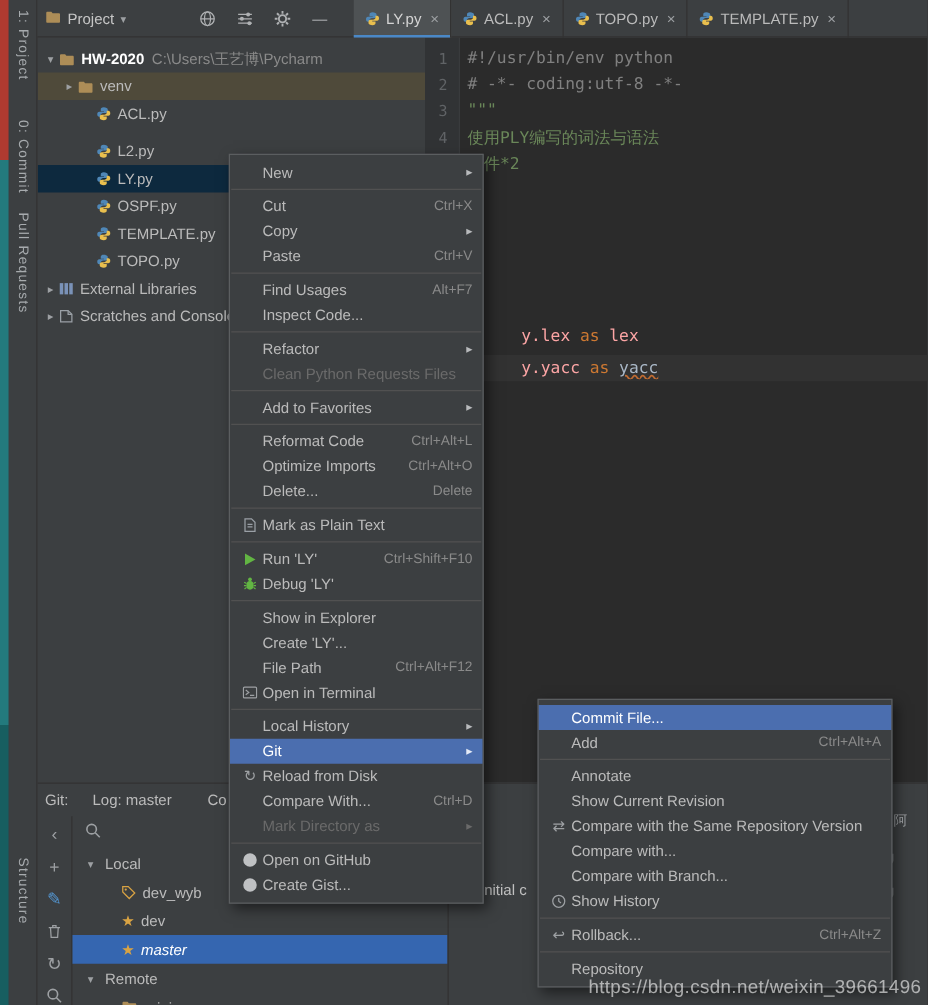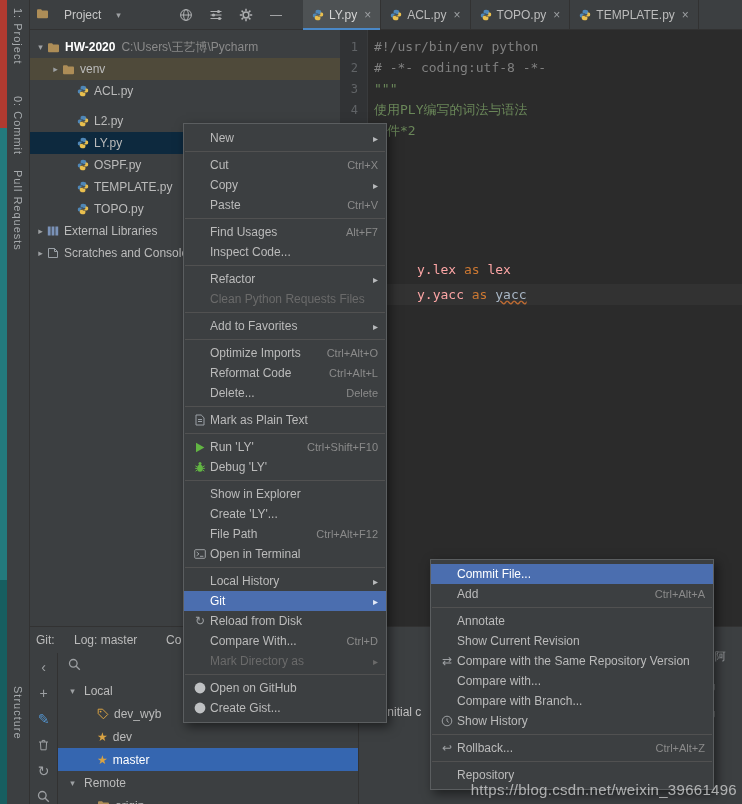--- a/index.html
+++ b/index.html
@@ -11,21 +11,21 @@
 .wall.red{top:0;height:128px;background:#b03a30;}
 .wall.teal{top:128px;height:452px;background:#237a7d;}
 .wall.teal2{top:580px;height:224px;background:#175e60;}
 
 
 .stripe{position:absolute;left:7px;top:0;width:23px;height:804px;background:#3c3f41;border-right:1px solid #323232;z-index:2;}
 .vlabel{position:absolute;left:5px;writing-mode:vertical-rl;font-size:11px;color:#a7abae;letter-spacing:1px;white-space:nowrap;cursor:default;}
 
 
 .topbar{position:absolute;left:30px;top:0;right:0;height:30px;background:#3c3f41;border-bottom:1px solid #323232;display:flex;align-items:center;z-index:2;}
-.proj-widget{display:flex;align-items:center;gap:15px;margin-left:6px;color:#c6c6c6;}
+.proj-widget{display:flex;align-items:center;gap:5px;margin-left:6px;color:#c6c6c6;}
 .caret{font-size:9px;color:#9da0a3;}
 .tb-icons{display:flex;align-items:center;gap:12px;margin-left:56px;}
 .tb-btn{width:18px;height:18px;display:flex;align-items:center;justify-content:center;}
 .tabs{display:flex;height:30px;margin-left:18px;}
 .tab{display:flex;align-items:center;gap:5px;padding:0 9px;border-right:1px solid #323232;color:#bbb;position:relative;white-space:nowrap;}
 .tab.active{background:#4e5254;color:#d4d4d4;}
 .tab.active::after{content:"";position:absolute;left:0;right:0;bottom:0;height:2px;background:#4a88c7;}
 .tab .close{color:#9da0a3;margin-left:2px;}
 
 
@@ -398,21 +398,21 @@
           <span style="margin-left: 5px;">dev_wyb</span>
         </div>
         <div class="branch-row" style="padding-left: 26px;">
           <span class="chev"></span>
           <span class="icon" style="color: rgb(217, 163, 67);">★</span>
           <span style="margin-left: 5px;">dev</span>
         </div>
         <div class="branch-row selected" style="padding-left: 26px;">
           <span class="chev"></span>
           <span class="icon" style="color: rgb(217, 163, 67);">★</span>
-          <span style="margin-left: 5px;">master</span>
+          <span style="margin-left: 5px; font-style: italic;">master</span>
         </div>
         <div class="branch-row" style="padding-left: 8px;">
           <span class="chev">▾</span>
           <span style="margin-left: 5px;">Remote</span>
         </div>
         <div class="branch-row" style="padding-left: 26px;">
           <span class="chev">▸</span>
           <span class="icon">
             <svg width="13" height="11" viewBox="0 0 13 11">
               <path d="M1 2.2c0-.5.4-.9.9-.9h3.2l1 1.2h5c.5 0 .9.4.9.9v5.9c0 .5-.4.9-.9.9H1.9c-.5 0-.9-.4-.9-.9z" fill="#ad8d57"></path>
@@ -483,27 +483,27 @@
       </div>
       <div class="menu-sep"></div>
       <div class="menu-item">
         <span class="mi-icon"></span>
         <span>Add to Favorites</span>
         <span class="mi-right arrow">▸</span>
       </div>
       <div class="menu-sep"></div>
       <div class="menu-item">
         <span class="mi-icon"></span>
+        <span>Reformat Code</span>
+        <span class="mi-right">Ctrl+Alt+L</span>
+      </div>
+      <div class="menu-item">
+        <span class="mi-icon"></span>
         <span>Optimize Imports</span>
         <span class="mi-right">Ctrl+Alt+O</span>
-      </div>
-      <div class="menu-item">
-        <span class="mi-icon"></span>
-        <span>Reformat Code</span>
-        <span class="mi-right">Ctrl+Alt+L</span>
       </div>
       <div class="menu-item">
         <span class="mi-icon"></span>
         <span>Delete...</span>
         <span class="mi-right">Delete</span>
       </div>
       <div class="menu-sep"></div>
       <div class="menu-item">
         <span class="mi-icon">
           <span class="icon">

